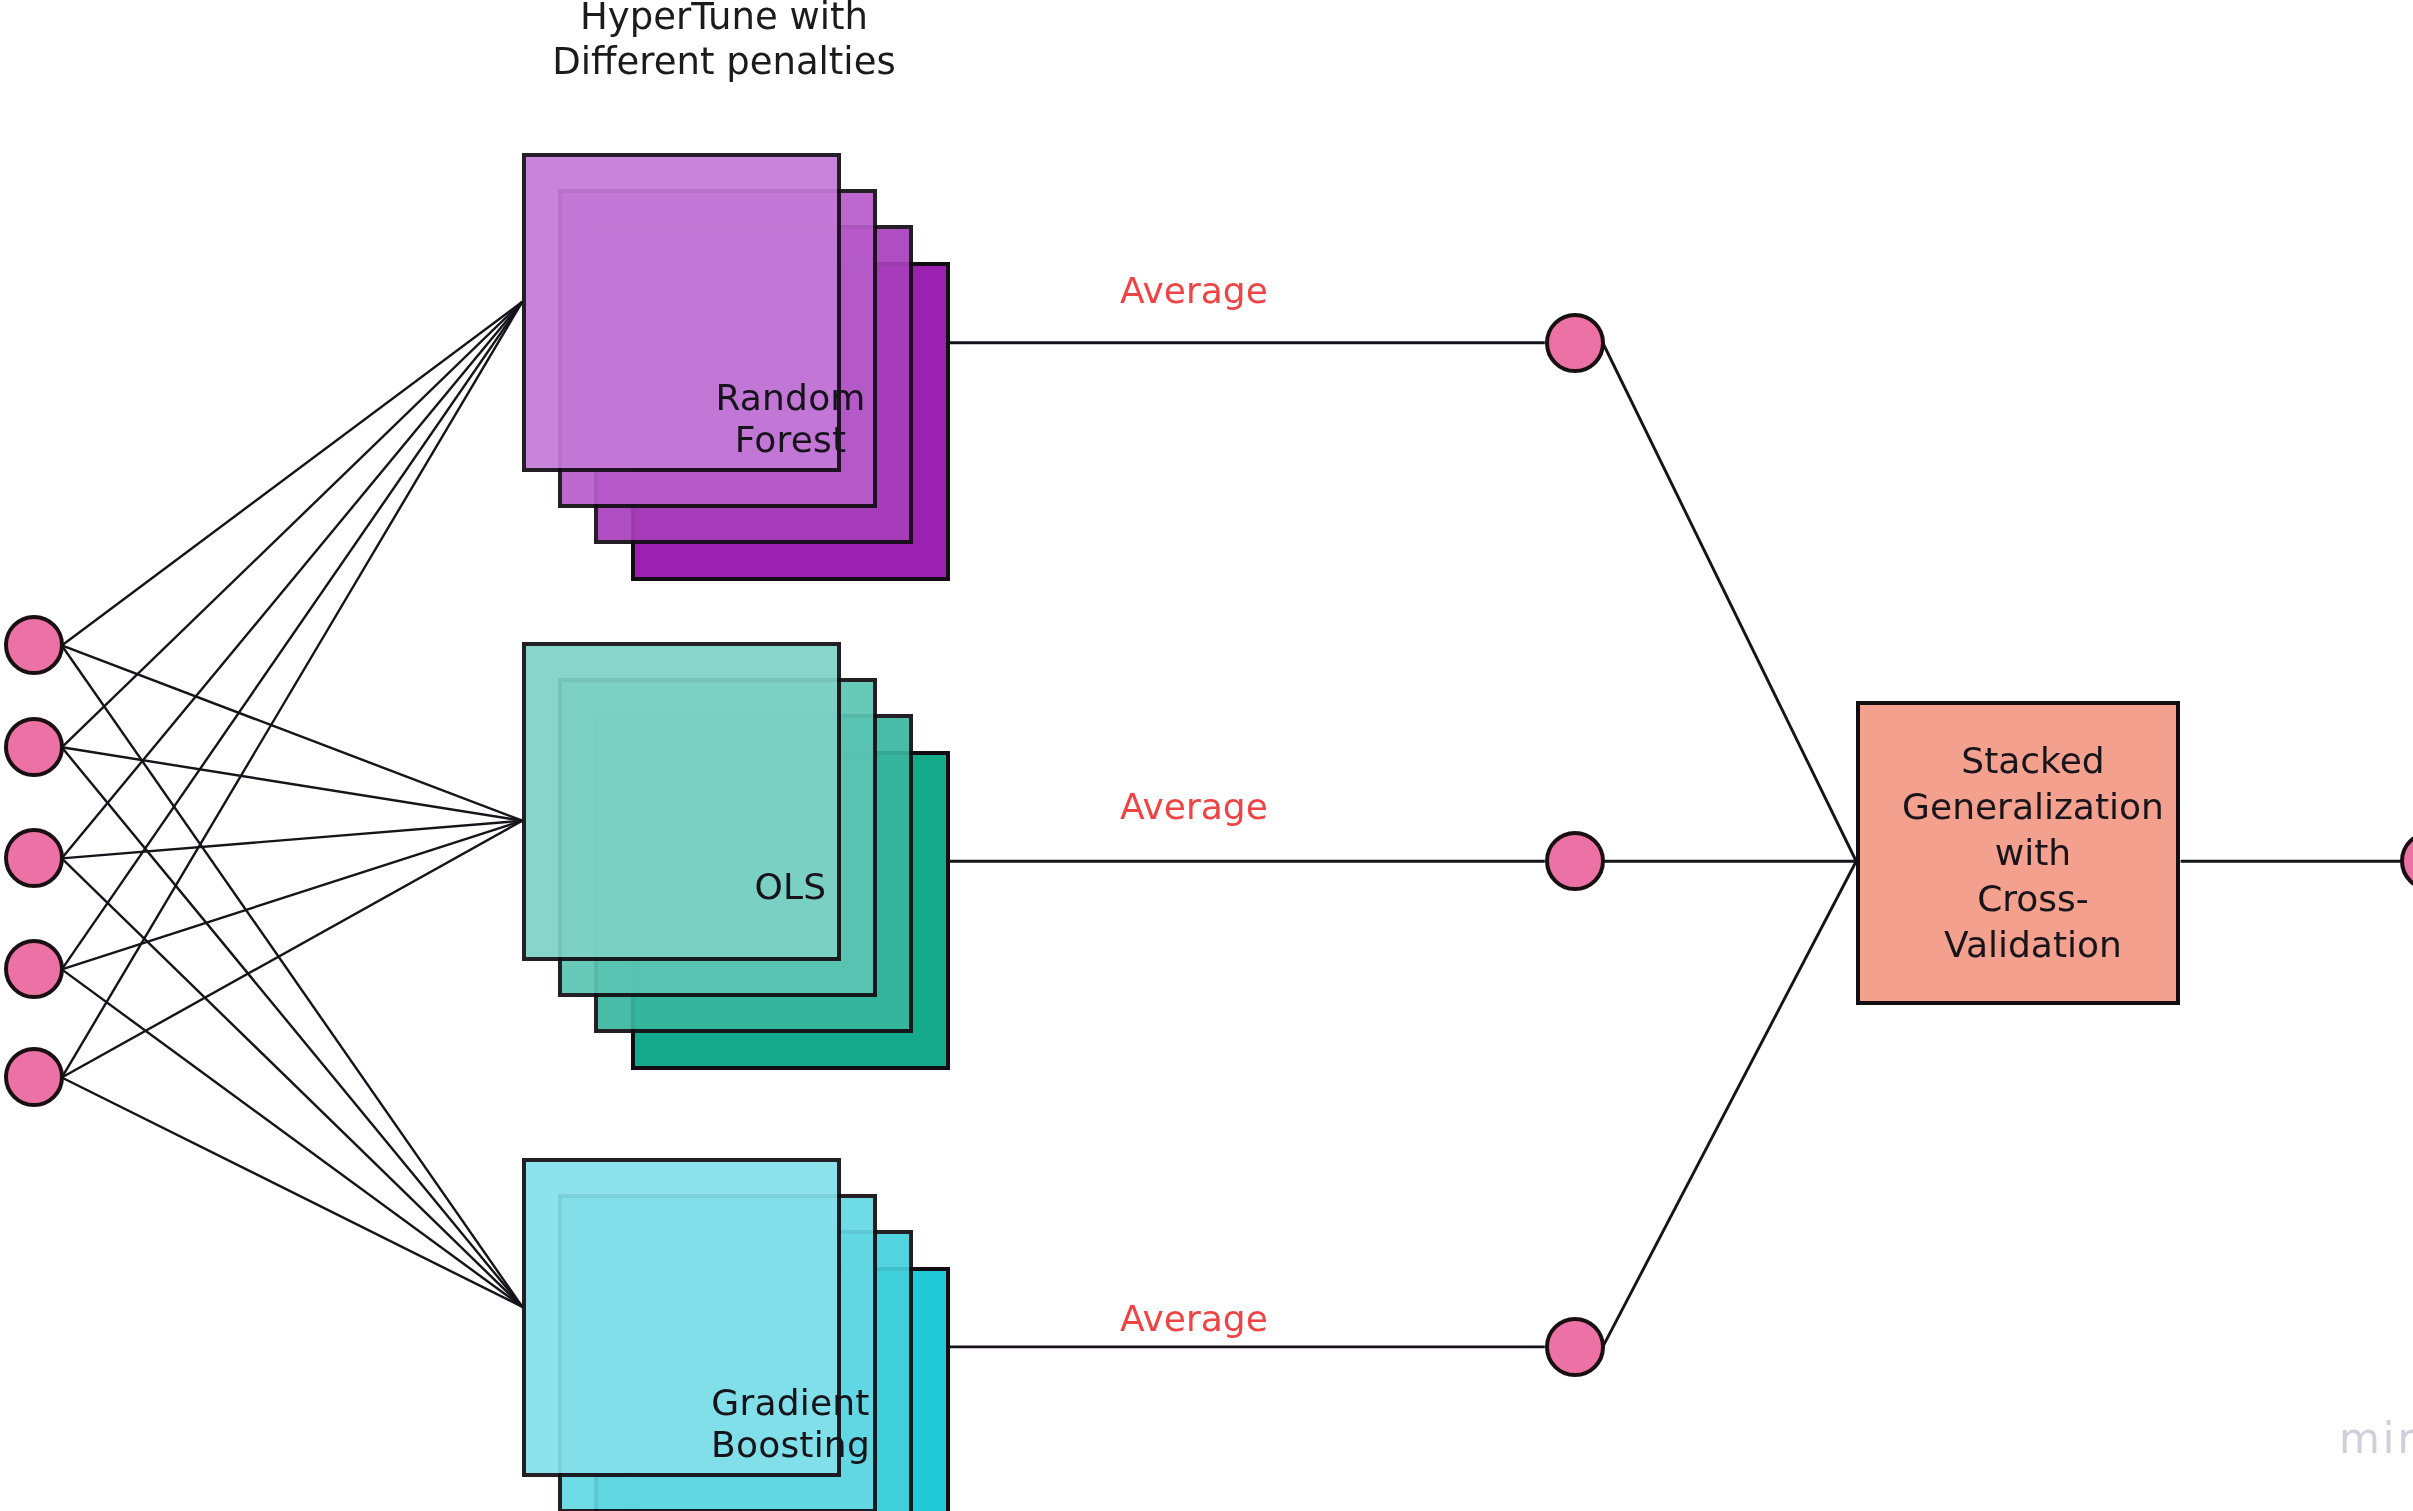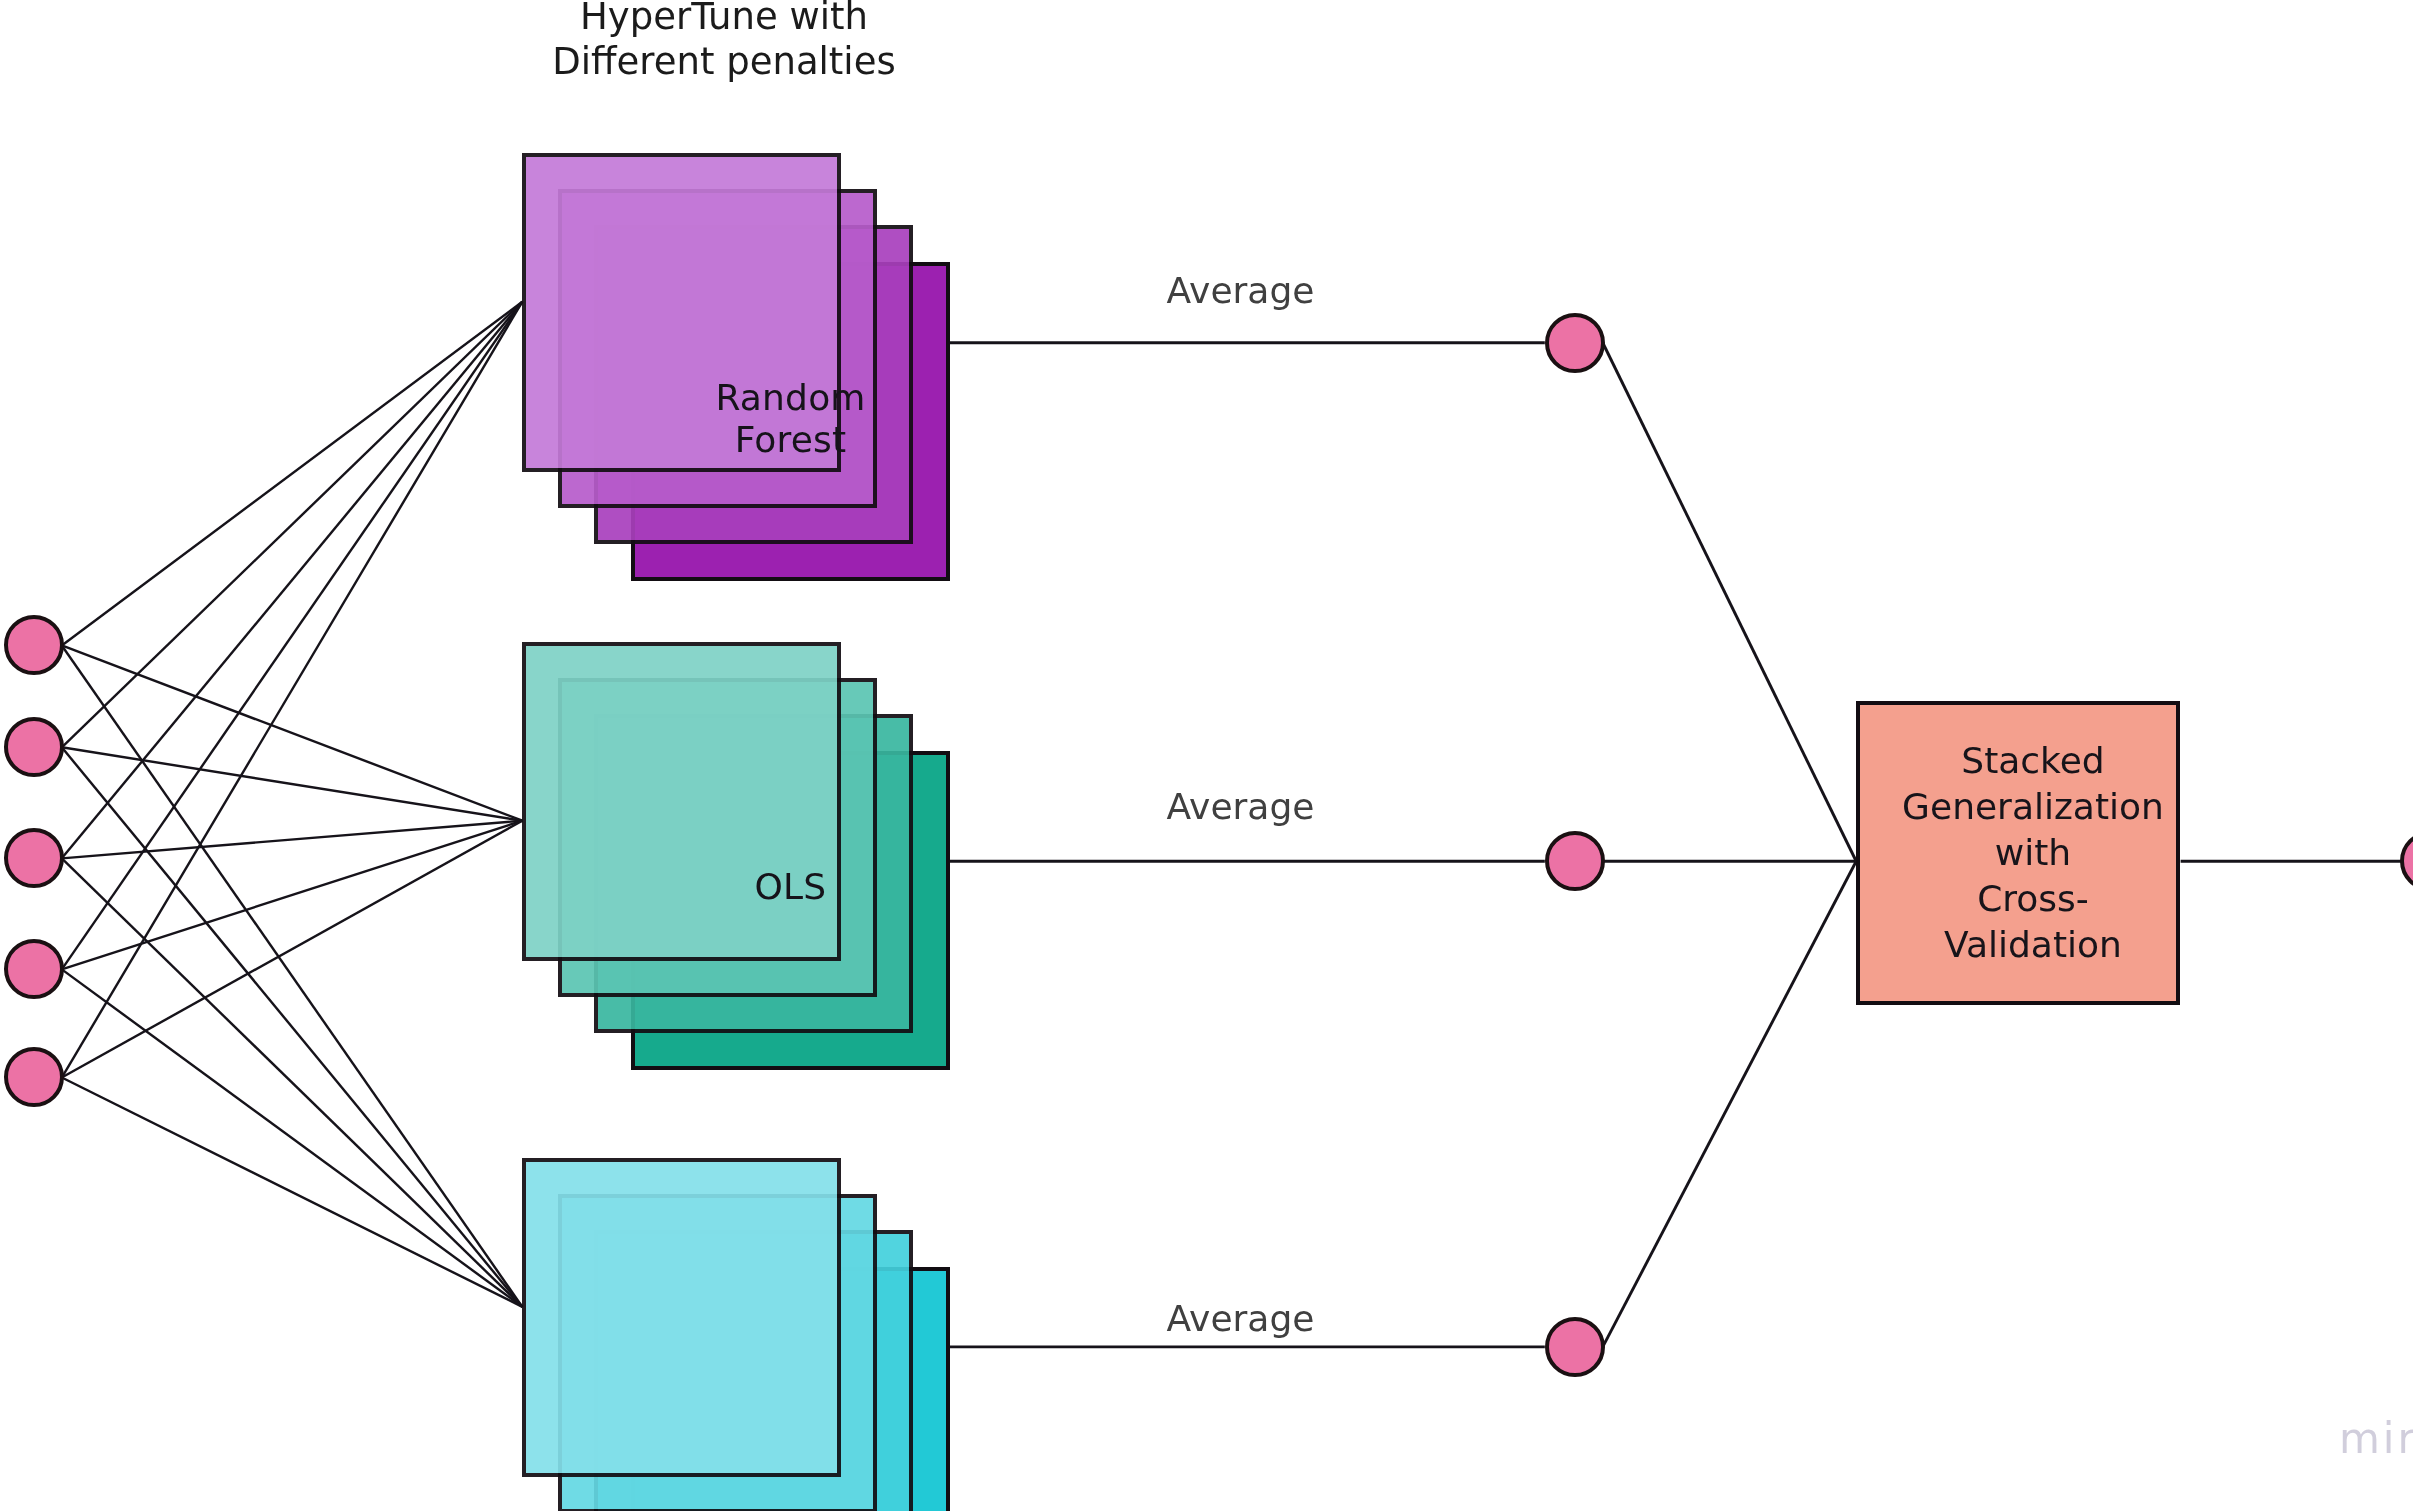--- a/index.html
+++ b/index.html
@@ -53,22 +53,21 @@
   .title {
     position: absolute;
     text-align: center;
     color: #1b1b1b;
     font-size: 37px;
     line-height: 1.22;
     white-space: pre-line;
   }
   .edge-label {
     position: absolute;
-    text-align: center;
-    color: #404040;
+    color: #ef4444;
     font-size: 36px;
     white-space: nowrap;
   }
   .final-box {
     position: absolute;
     background: #F4A08E;
     border: 4.8px solid #120d12;
     box-sizing: border-box;
     display: flex;
     align-items: center;
@@ -143,20 +142,22 @@
       <div class="card" style="left: 72px; top: 72px; width: 319px; height: 319px; background: rgb(57, 183, 160); opacity: 0.92;"></div>
       <div class="card" style="left: 36px; top: 36px; width: 319px; height: 319px; background: rgb(91, 197, 179); opacity: 0.92;"></div>
       <div class="card" style="left: 0px; top: 0px; width: 319px; height: 319px; background: rgb(126, 210, 198); opacity: 0.92;"></div>
     <div class="card-label" id="stacklabel1" style="left: 109px; top: 224px; width: 319px;">OLS</div>
   </div>
   <div class="stack" id="stack2" style="left: 522px; top: 1158px; width: 427px; height: 427px;">
       <div class="card" style="left: 109px; top: 109px; width: 319px; height: 319px; background: rgb(34, 201, 214); opacity: 1;"></div>
       <div class="card" style="left: 72px; top: 72px; width: 319px; height: 319px; background: rgb(67, 209, 221); opacity: 0.92;"></div>
       <div class="card" style="left: 36px; top: 36px; width: 319px; height: 319px; background: rgb(99, 216, 227); opacity: 0.92;"></div>
       <div class="card" style="left: 0px; top: 0px; width: 319px; height: 319px; background: rgb(132, 224, 234); opacity: 0.92;"></div>
+    <div class="card-label" id="stacklabel2" style="left: 109px; top: 224px; width: 319px;">Gradient
+Boosting</div>
   </div>
 
   <div class="edge-label" id="avglab0" style="left: 1120px; top: 270px; width: 241px;">Average</div>
   <div class="edge-label" id="avglab1" style="left: 1120px; top: 786px; width: 241px;">Average</div>
   <div class="edge-label" id="avglab2" style="left: 1120px; top: 1298px; width: 241px;">Average</div>
 
   <div class="node" id="avg0" style="left: 1545px; top: 313px; width: 60px; height: 60px;"></div>
   <div class="node" id="avg1" style="left: 1545px; top: 831px; width: 60px; height: 60px;"></div>
   <div class="node" id="avg2" style="left: 1545px; top: 1317px; width: 60px; height: 60px;"></div>
 

